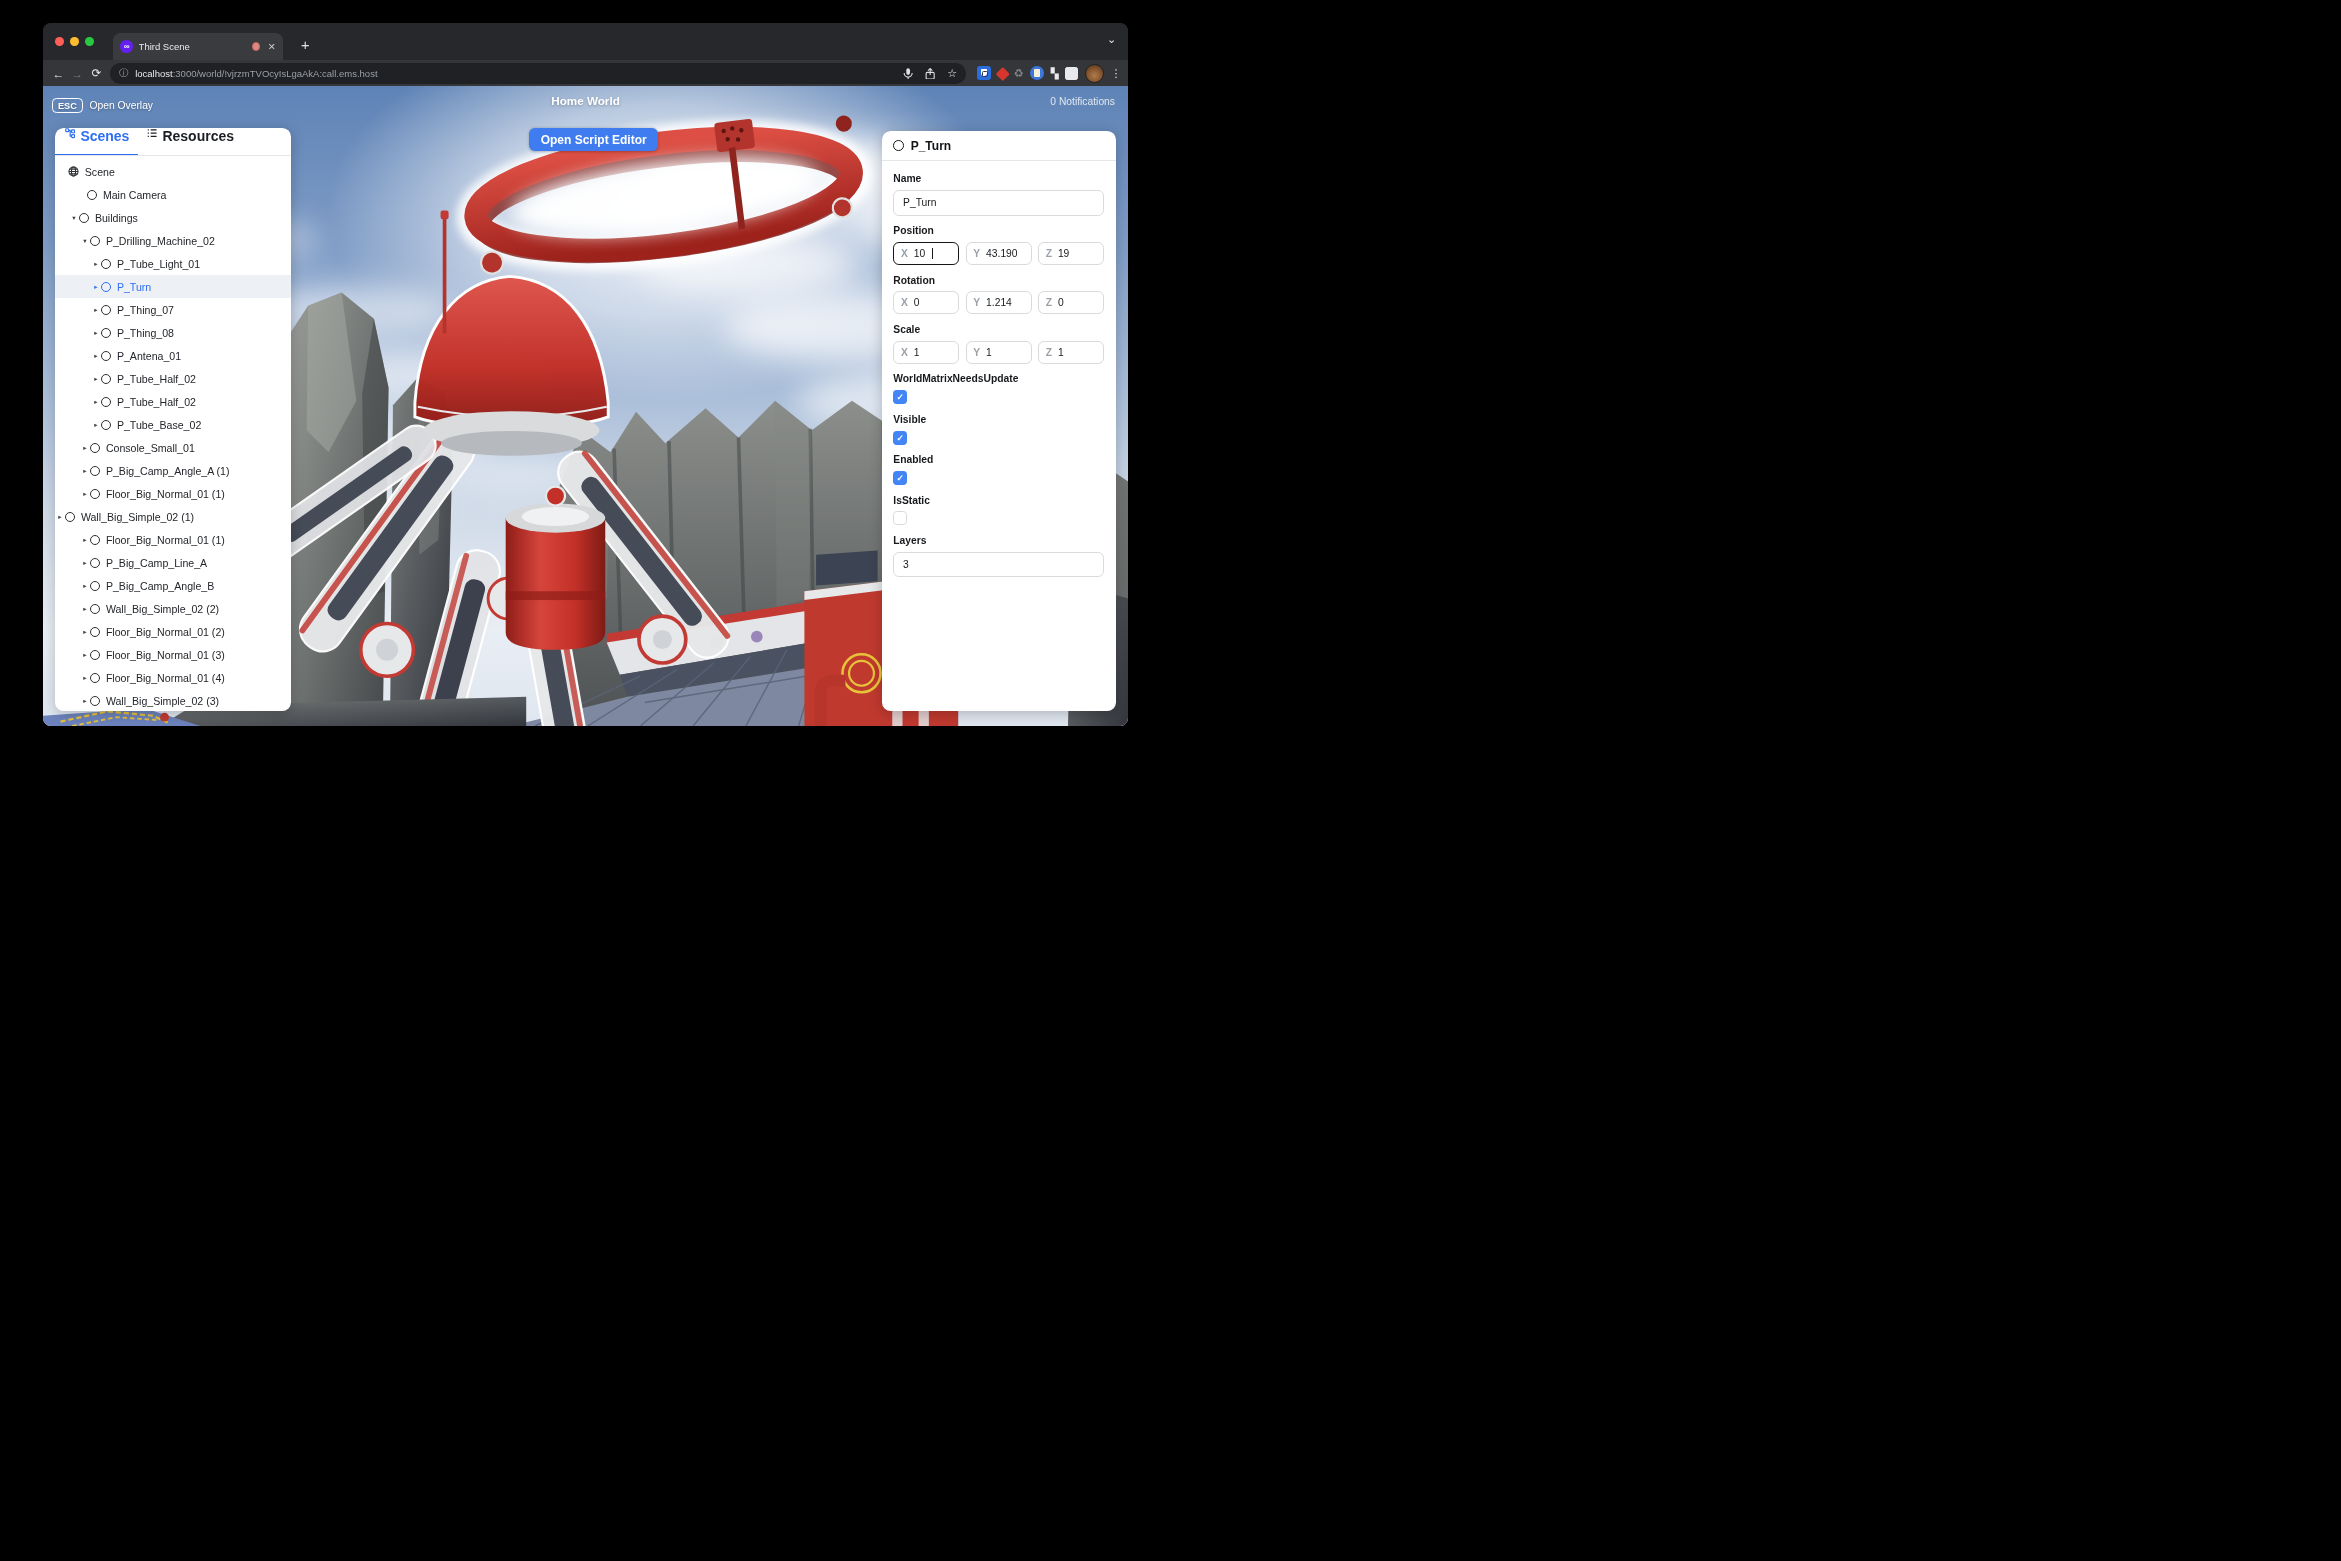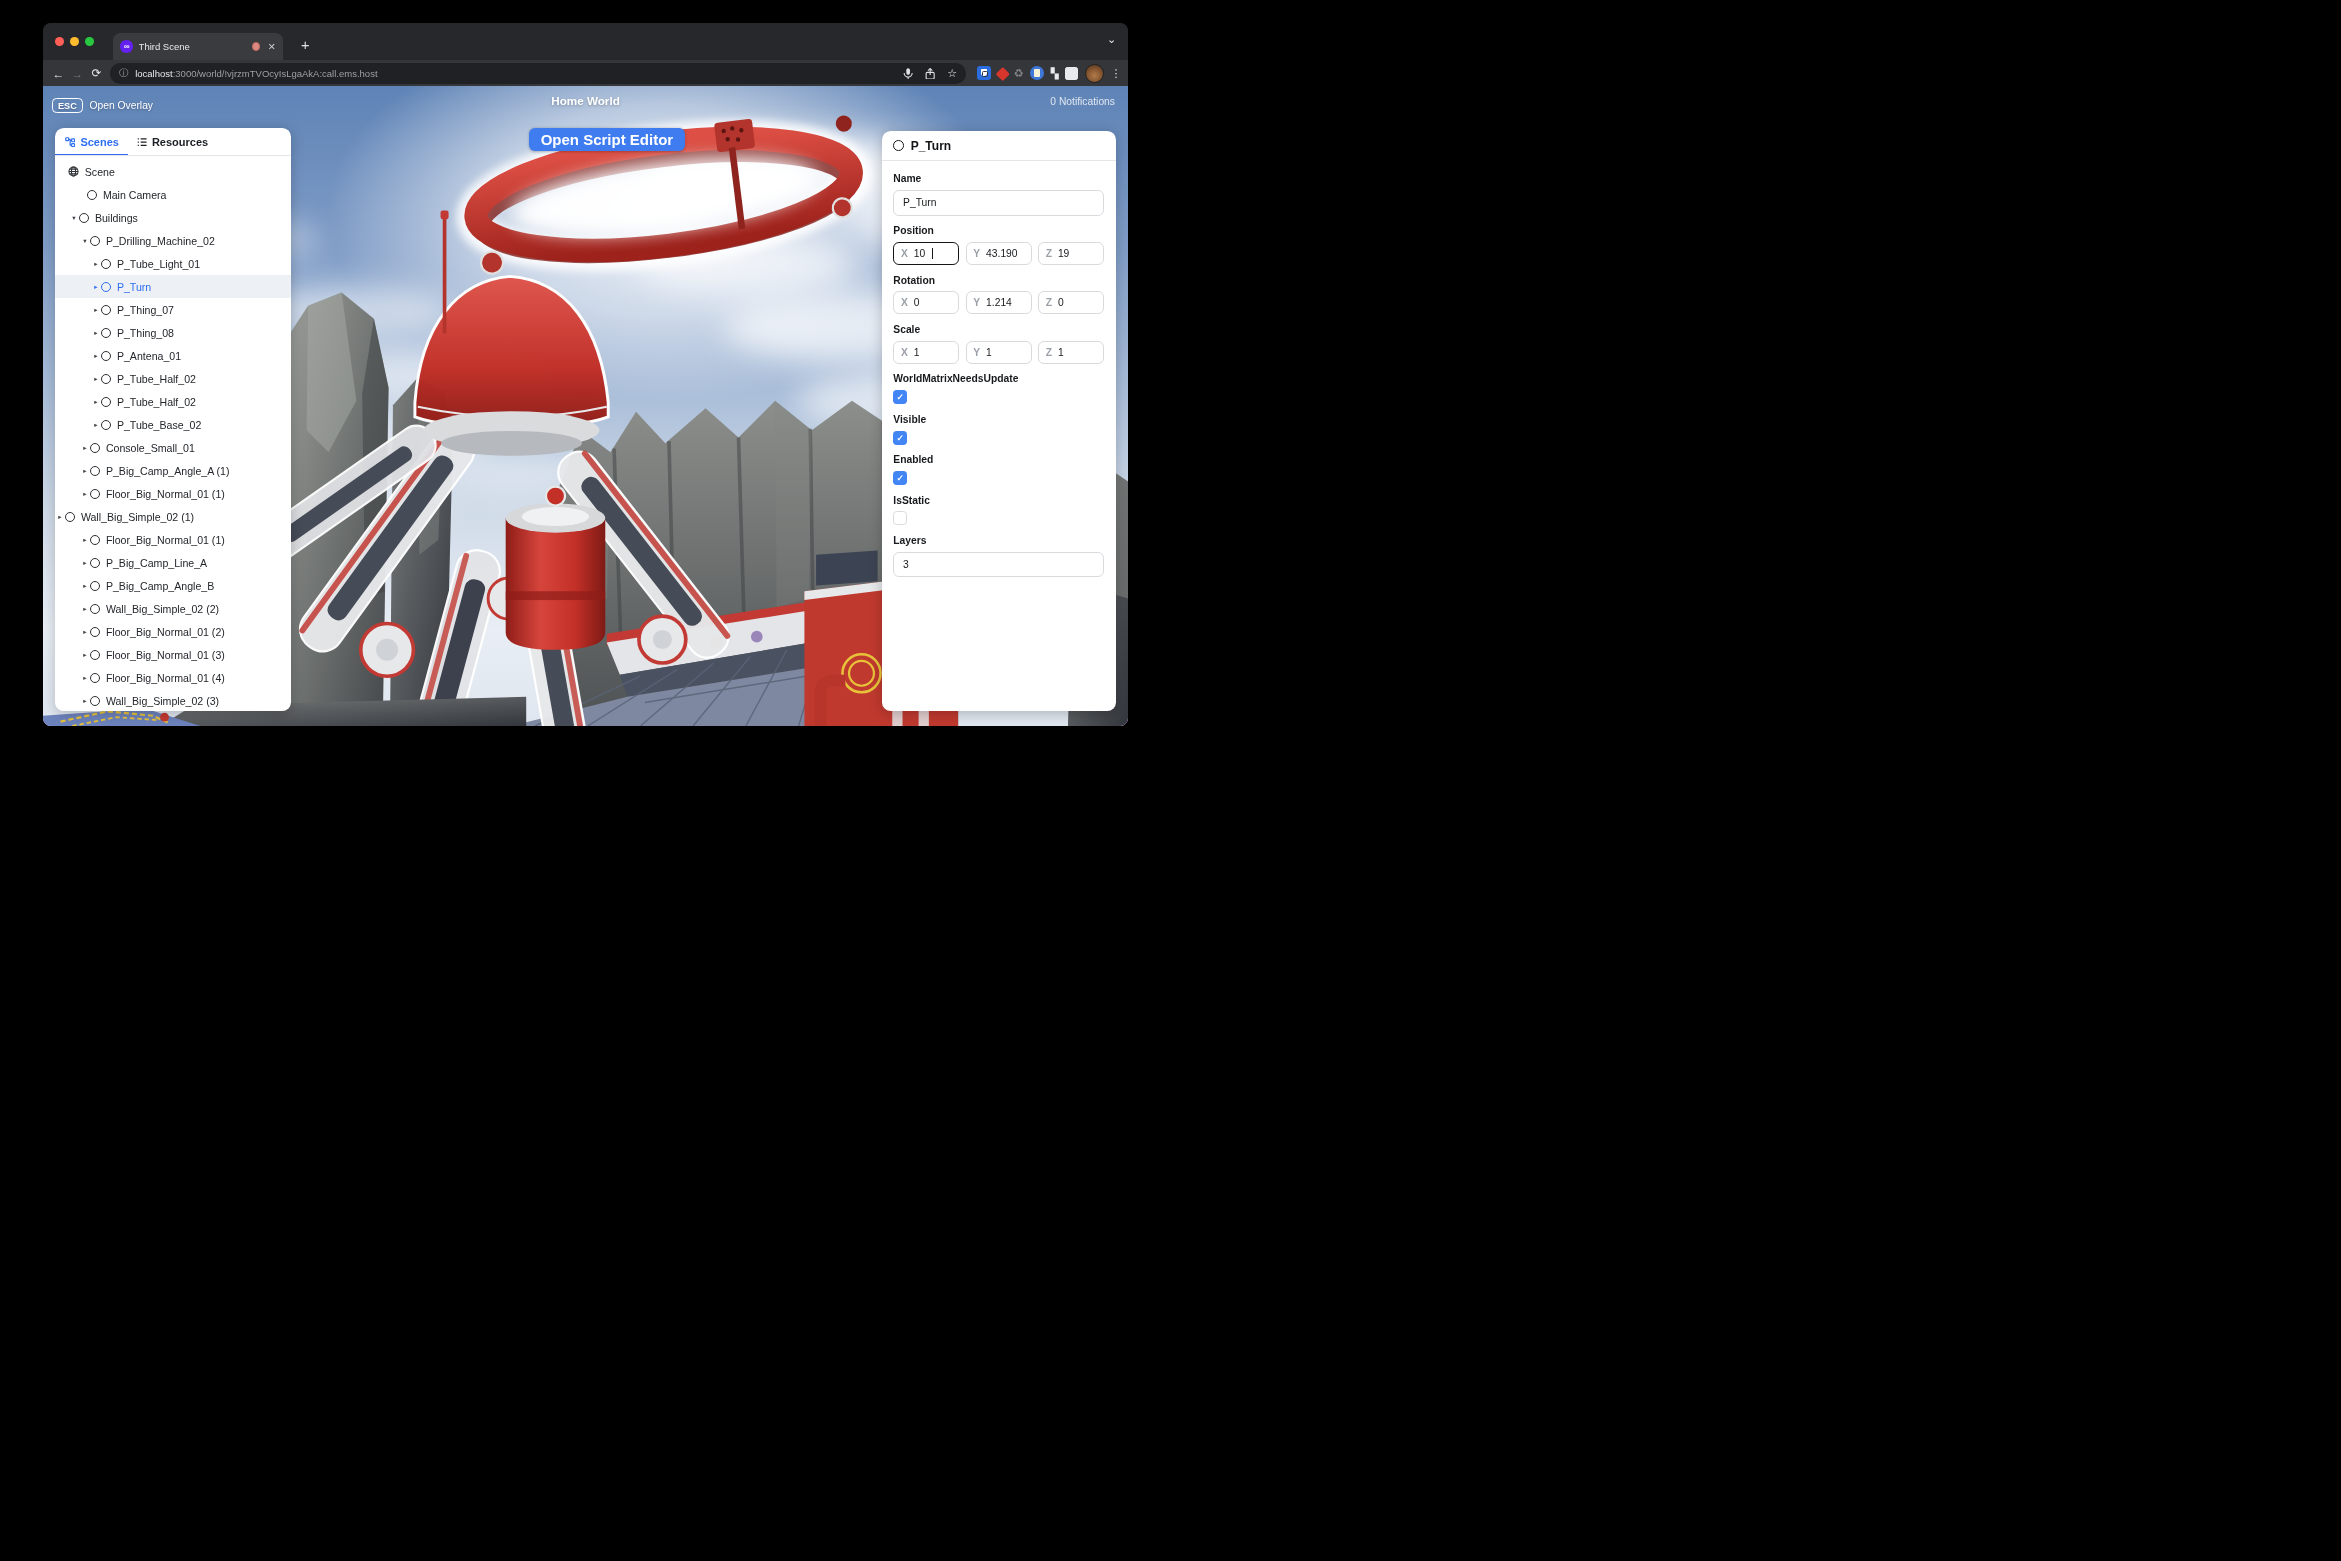--- a/index.html
+++ b/index.html
@@ -41,25 +41,25 @@
   .more{color:#e8eaed;font-size:11px;letter-spacing:0.7px;}
   
   .content{position:relative;height:640px;background:#a21caf;overflow:hidden;}
   .scene-svg{position:absolute;inset:0;}
   
   .esc-chip{position:absolute;left:8.8px;top:11.7px;display:flex;gap:6.6px;color:#fff;align-items:center;text-shadow:0 0.7px 2.2px rgba(0,0,0,.3);}
   .esc-key{border:1.1px solid #fff;border-radius:4.4px;padding:1.5px 5.1px;font-size:9.2px;font-weight:700;}
   .esc-label{font-size:10.3px;font-weight:500;}
   .world-title{position:absolute;top:8px;left:0;width:100%;text-align:center;color:#fff;font-size:11.7px;font-weight:600;text-shadow:0 0.7px 2.9px rgba(0,0,0,.25);}
   .notifications{position:absolute;top:9.5px;right:13px;color:rgba(255,255,255,.8);font-size:10.3px;font-weight:500;}
-  .script-btn{position:absolute;left:486px;top:42px;height:23px;padding:0 11.7px;background:#3e7cf0;color:#fff;border:none;border-radius:5.9px;font-size:15px;font-weight:600;display:flex;align-items:center;font-family:inherit;box-shadow:0 0.7px 2.9px rgba(0,0,0,.25);}
+  .script-btn{position:absolute;left:486px;top:42px;height:23px;padding:0 11.7px;background:#3e7cf0;color:#fff;border:none;border-radius:5.9px;font-size:12px;font-weight:600;display:flex;align-items:center;font-family:inherit;box-shadow:0 0.7px 2.9px rgba(0,0,0,.25);}
   
   .scene-panel{position:absolute;left:11.7px;top:42px;width:236px;height:583px;background:#fff;border-radius:8.8px;box-shadow:0 2.9px 13px rgba(0,0,0,.22);overflow:hidden;}
   .panel-tabs{display:flex;height:27px;align-items:stretch;border-bottom:0.7px solid #e4e6ea;padding:0 10.3px;gap:17.6px;}
-  .ptab{display:flex;gap:5.1px;align-items:center;font-size:11px;font-weight:600;position:relative;color:#1b1e23;}
+  .ptab{display:flex;gap:5.1px;font-size:14px;font-weight:600;position:relative;color:#1b1e23;}
   .ptab.active{color:#2e6ff2;}
   .ptab.active::after{content:"";position:absolute;left:-10.3px;right:-8.8px;bottom:0;height:1.8px;background:#2e6ff2;}
   .tree{padding-top:3.7px;font-size:10.6px;color:#23262b;}
   .trow{height:23px;display:flex;align-items:center;box-sizing:border-box;}
   .trow.selected{background:#edf0f4;color:#2e6ff2;}
   .caret{width:10.3px;font-size:6.6px;color:#3c4046;text-align:center;flex:0 0 auto;}
   .trow.selected .caret{color:#2e6ff2;}
   .caret.hidden{visibility:hidden;}
   .node-circle{width:8px;height:8px;border:1.3px solid currentColor;border-radius:50%;flex:0 0 auto;color:#2c2f33;}
   .trow.selected .node-circle{color:#2e6ff2;}

